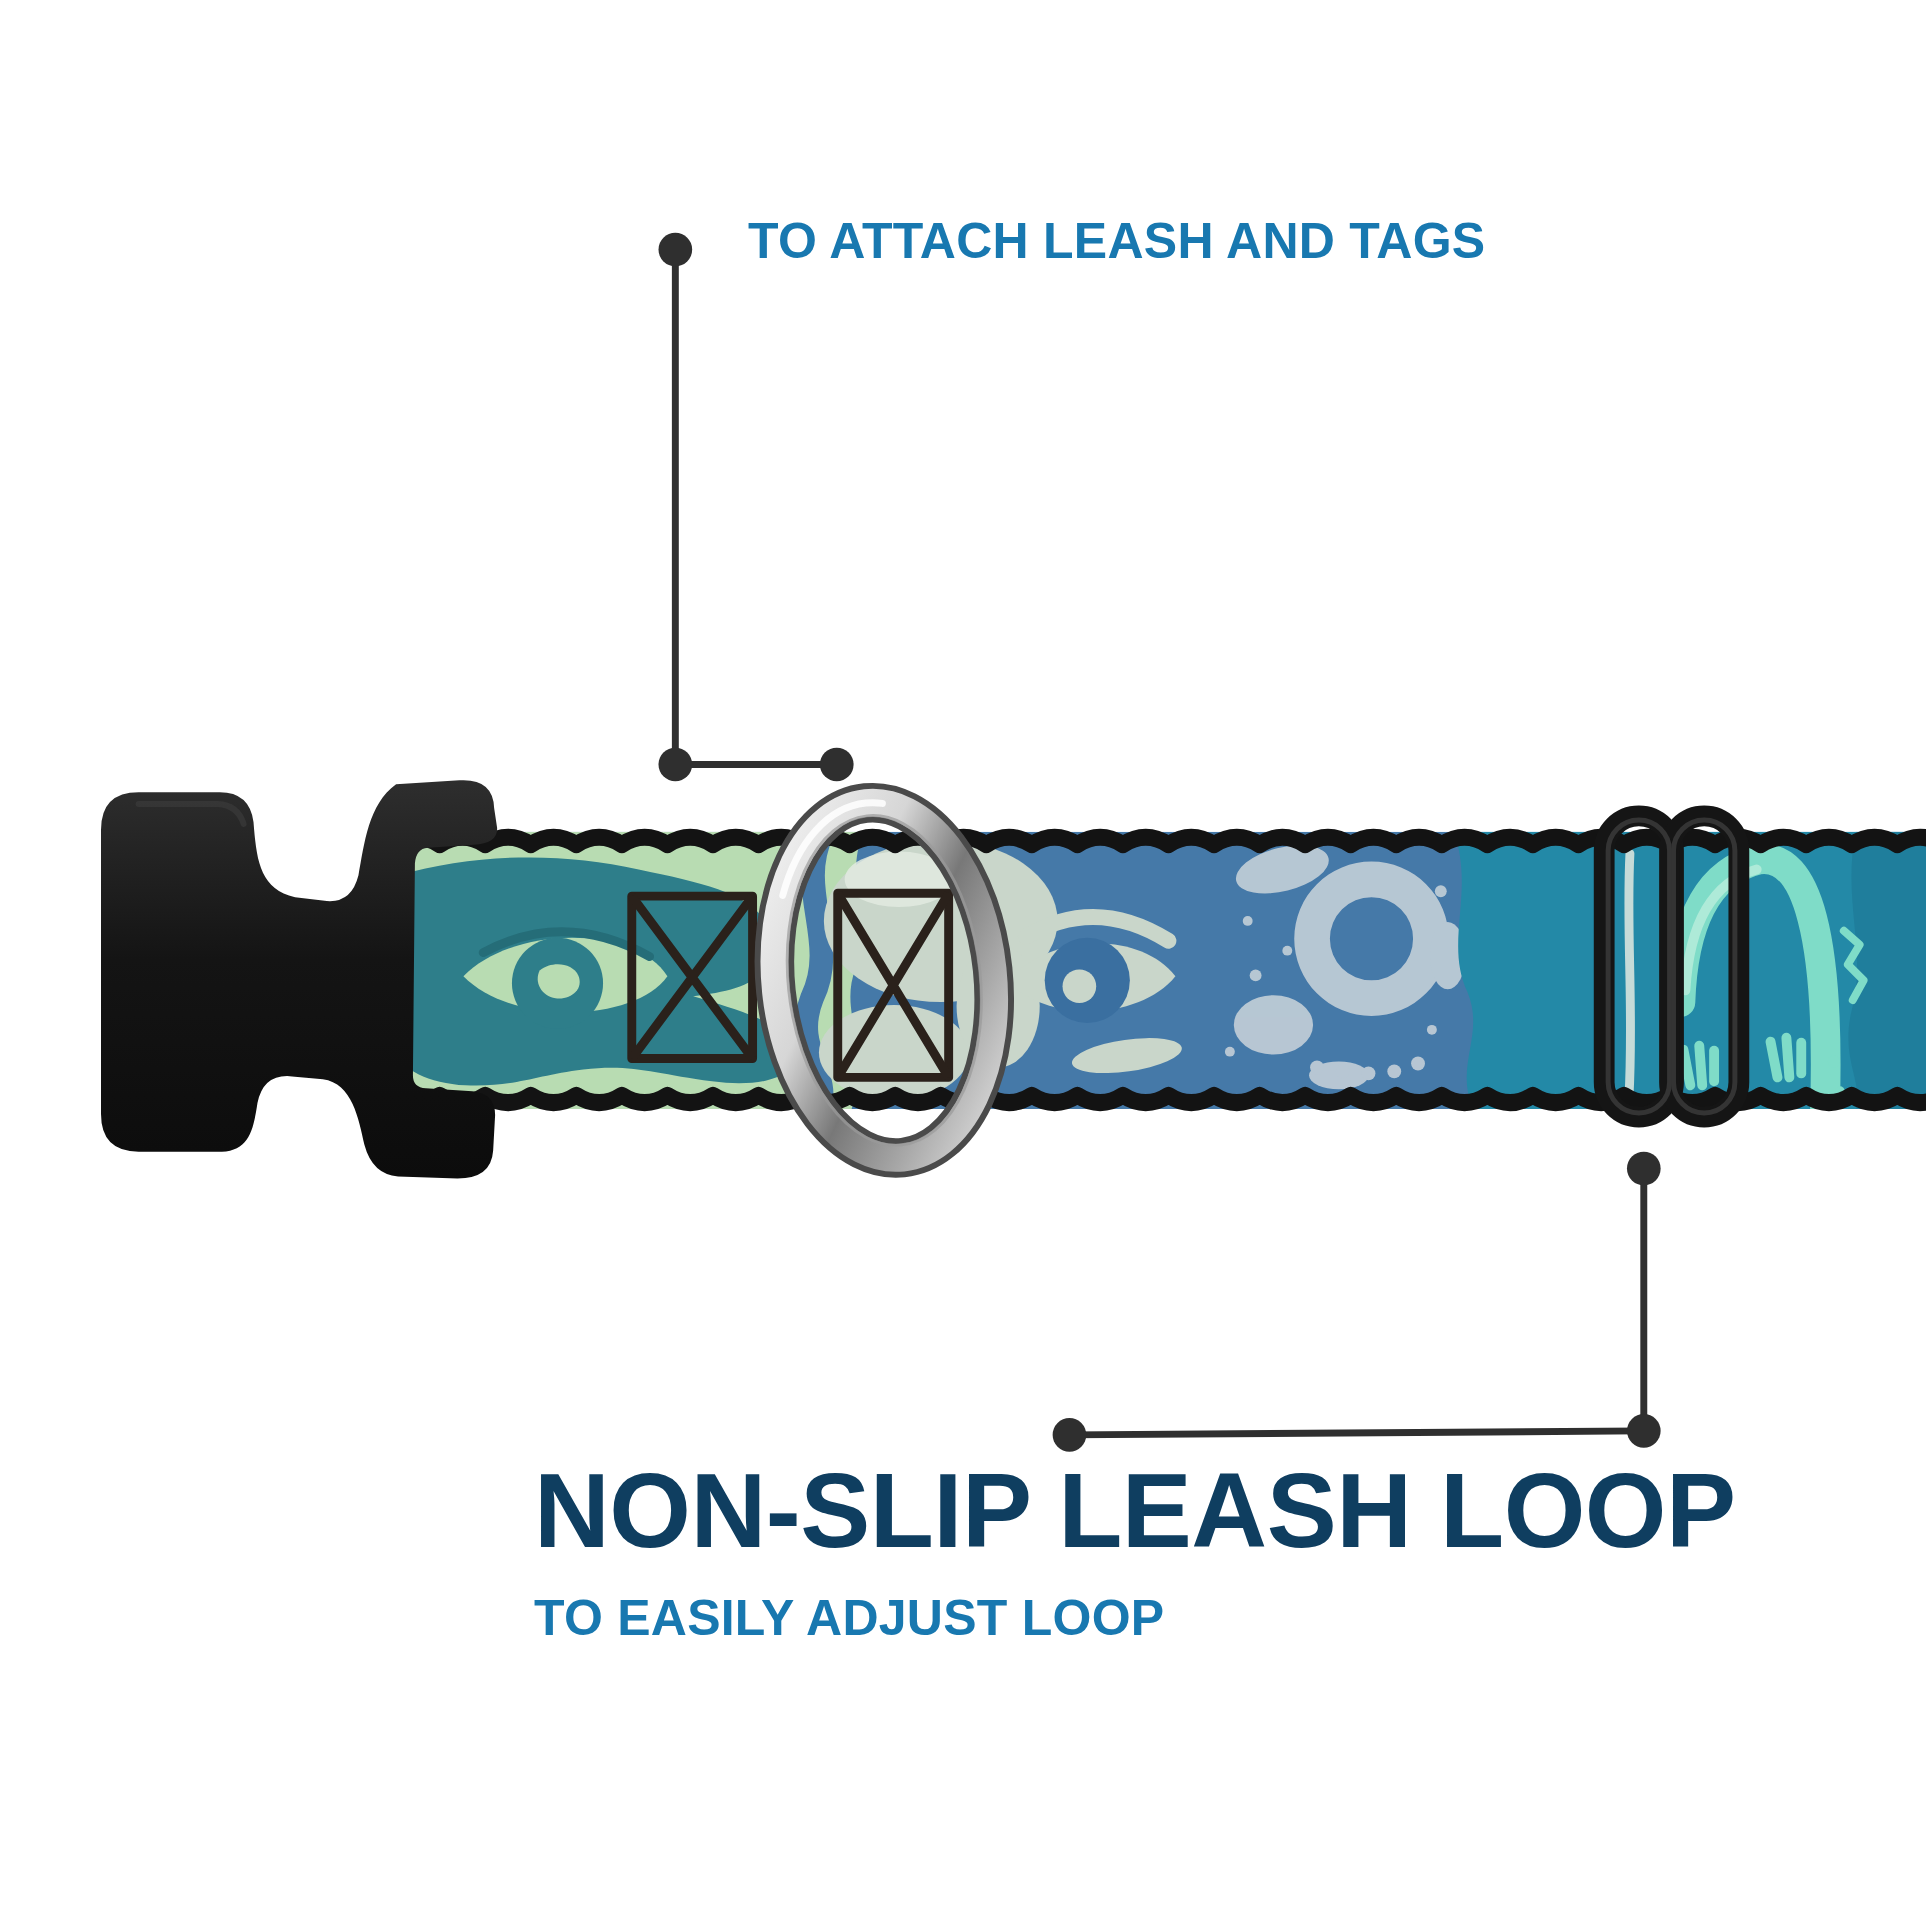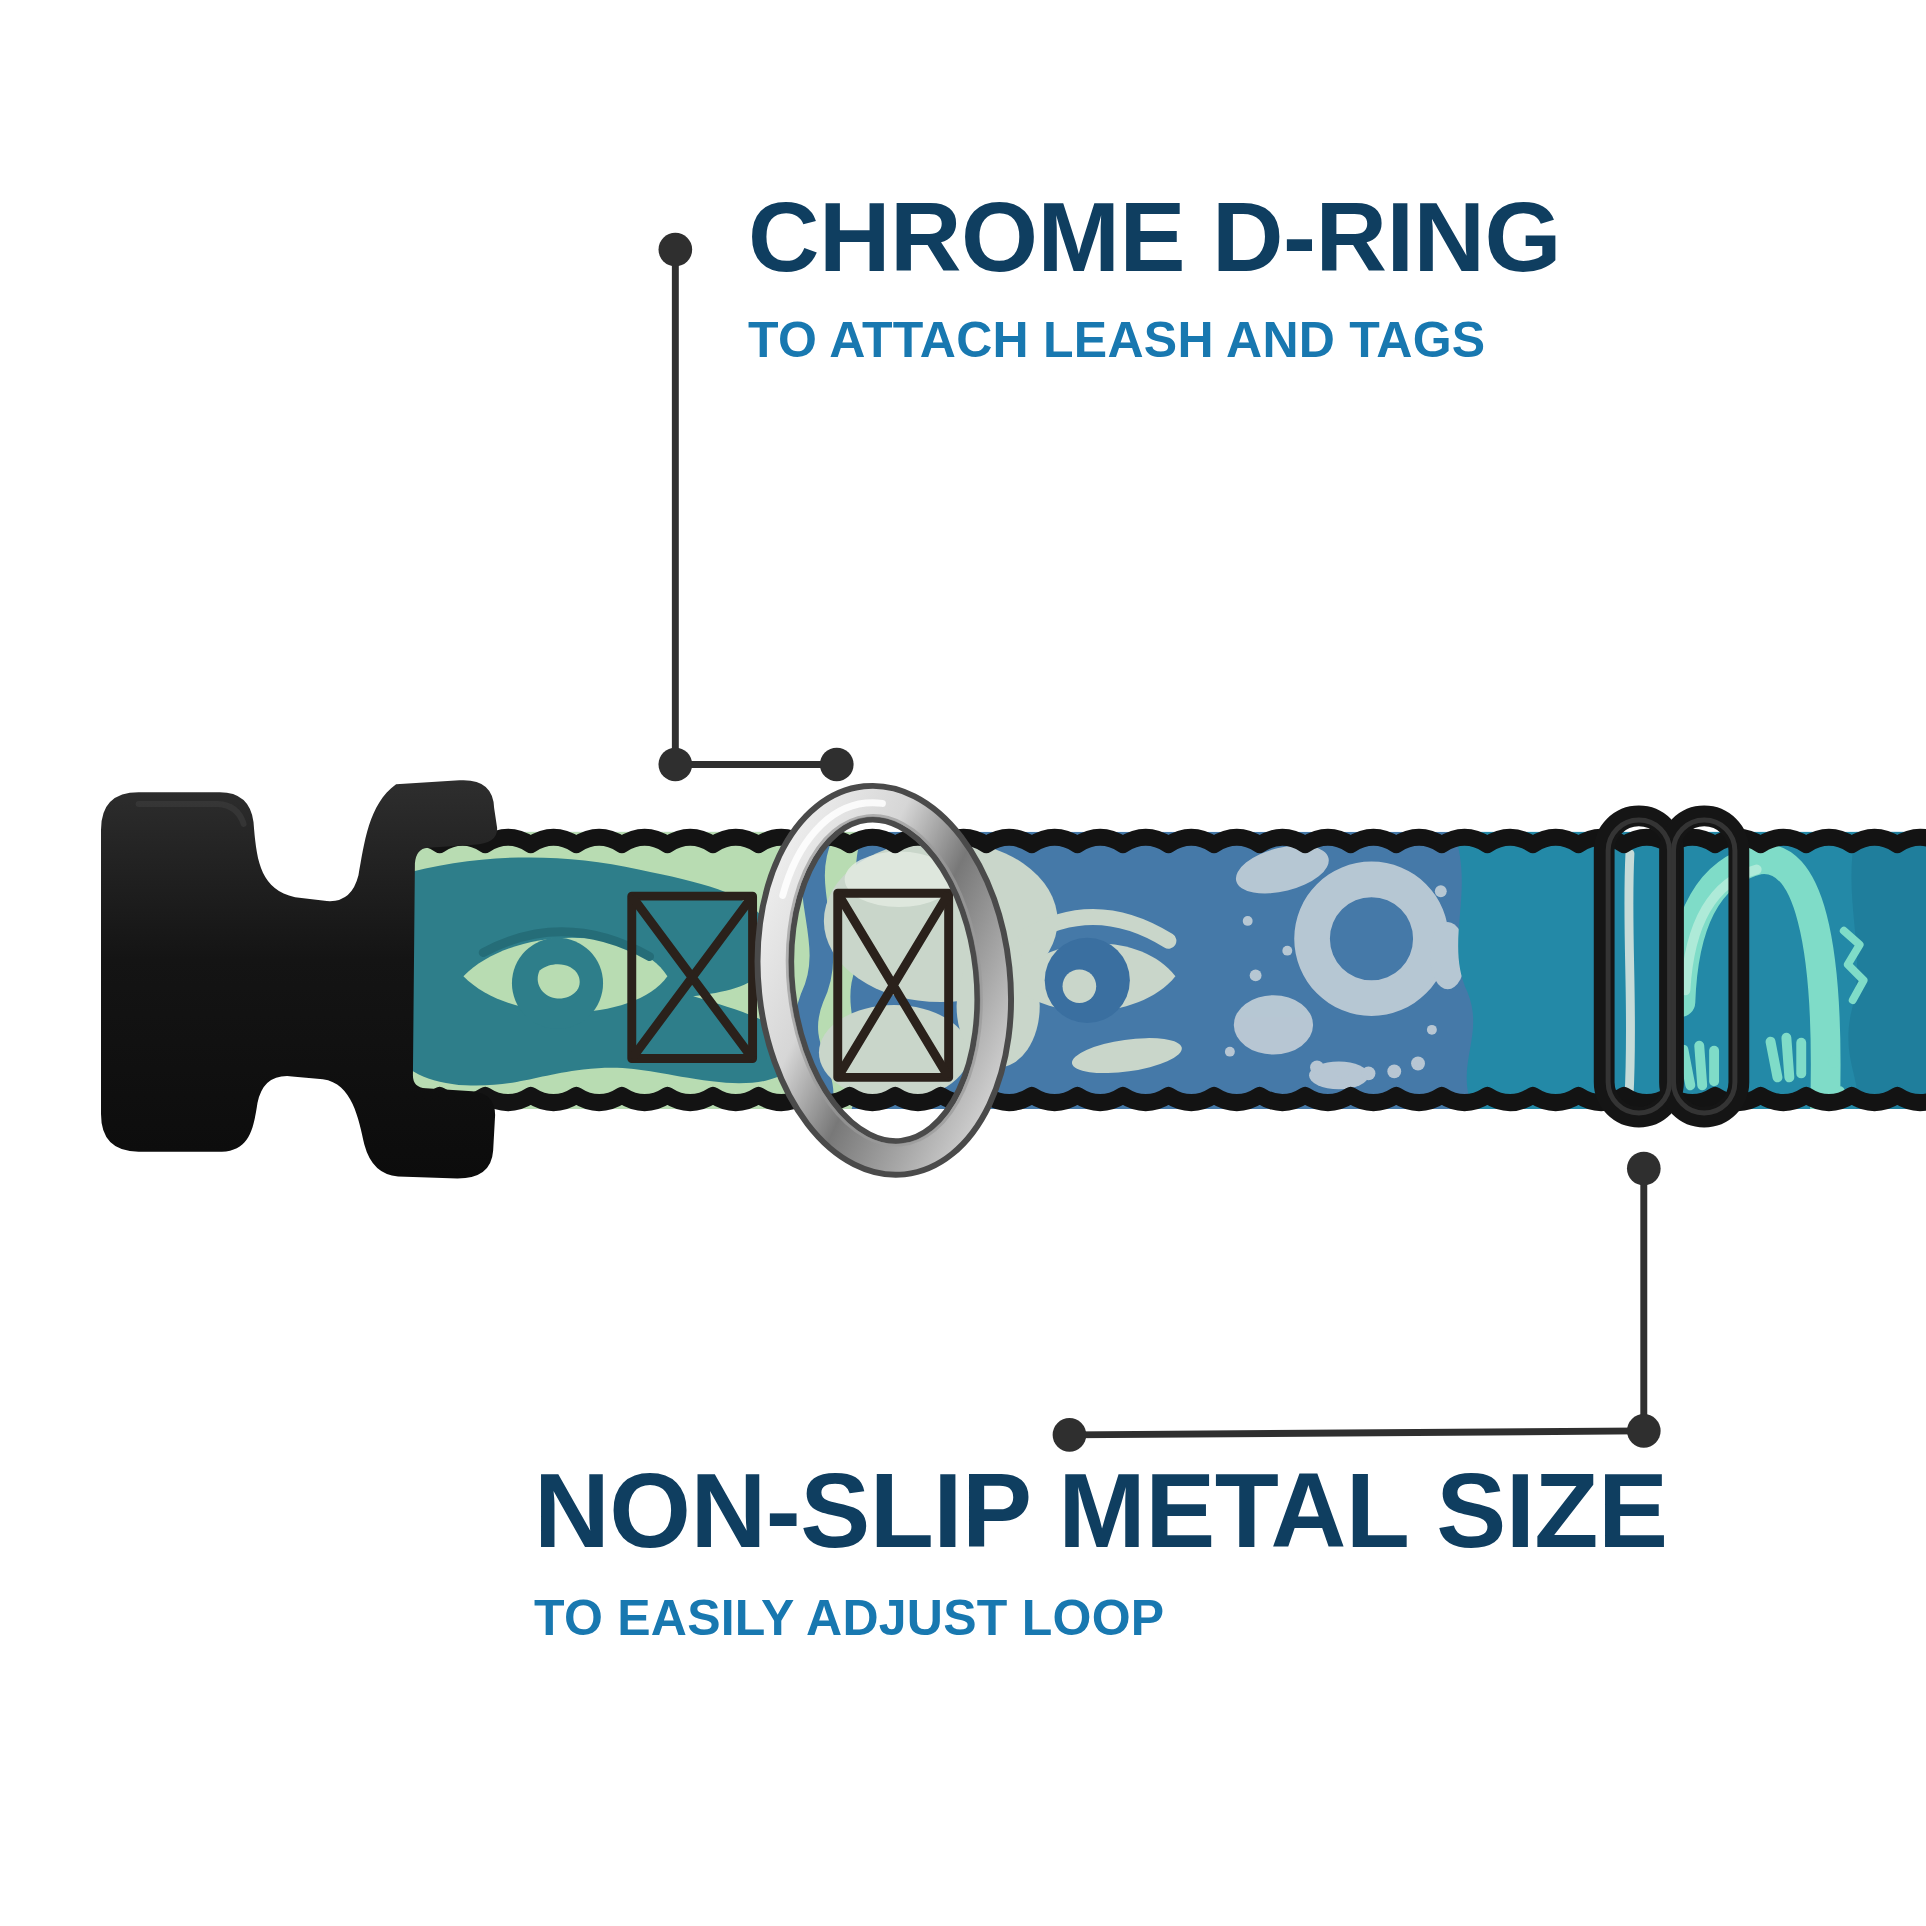--- a/index.html
+++ b/index.html
@@ -172,23 +172,22 @@
     <g style="stroke:var(--connector);fill:var(--connector)" stroke-width="7">
       <line x1="1660" y1="1180" x2="1660" y2="1445"></line>
       <line x1="1660" y1="1445" x2="1080" y2="1449"></line>
       <circle cx="1660" cy="1180" r="17" stroke="none"></circle>
       <circle cx="1660" cy="1445" r="17" stroke="none"></circle>
       <circle cx="1080" cy="1449" r="17" stroke="none"></circle>
     </g>
   </svg>
 
   <section class="callout" id="callout-dring">
-    <h1>CHROME D-RING</h1>
     <h2>TO ATTACH LEASH AND TAGS</h2>
   </section>
 
   <section class="callout" id="callout-loop">
-    <h1>NON-SLIP METAL SIZE</h1>
+    <h1>NON-SLIP LEASH LOOP</h1>
     <h2>TO EASILY ADJUST LOOP</h2>
   </section>
 
 </div>
 
 
 </body></html>

